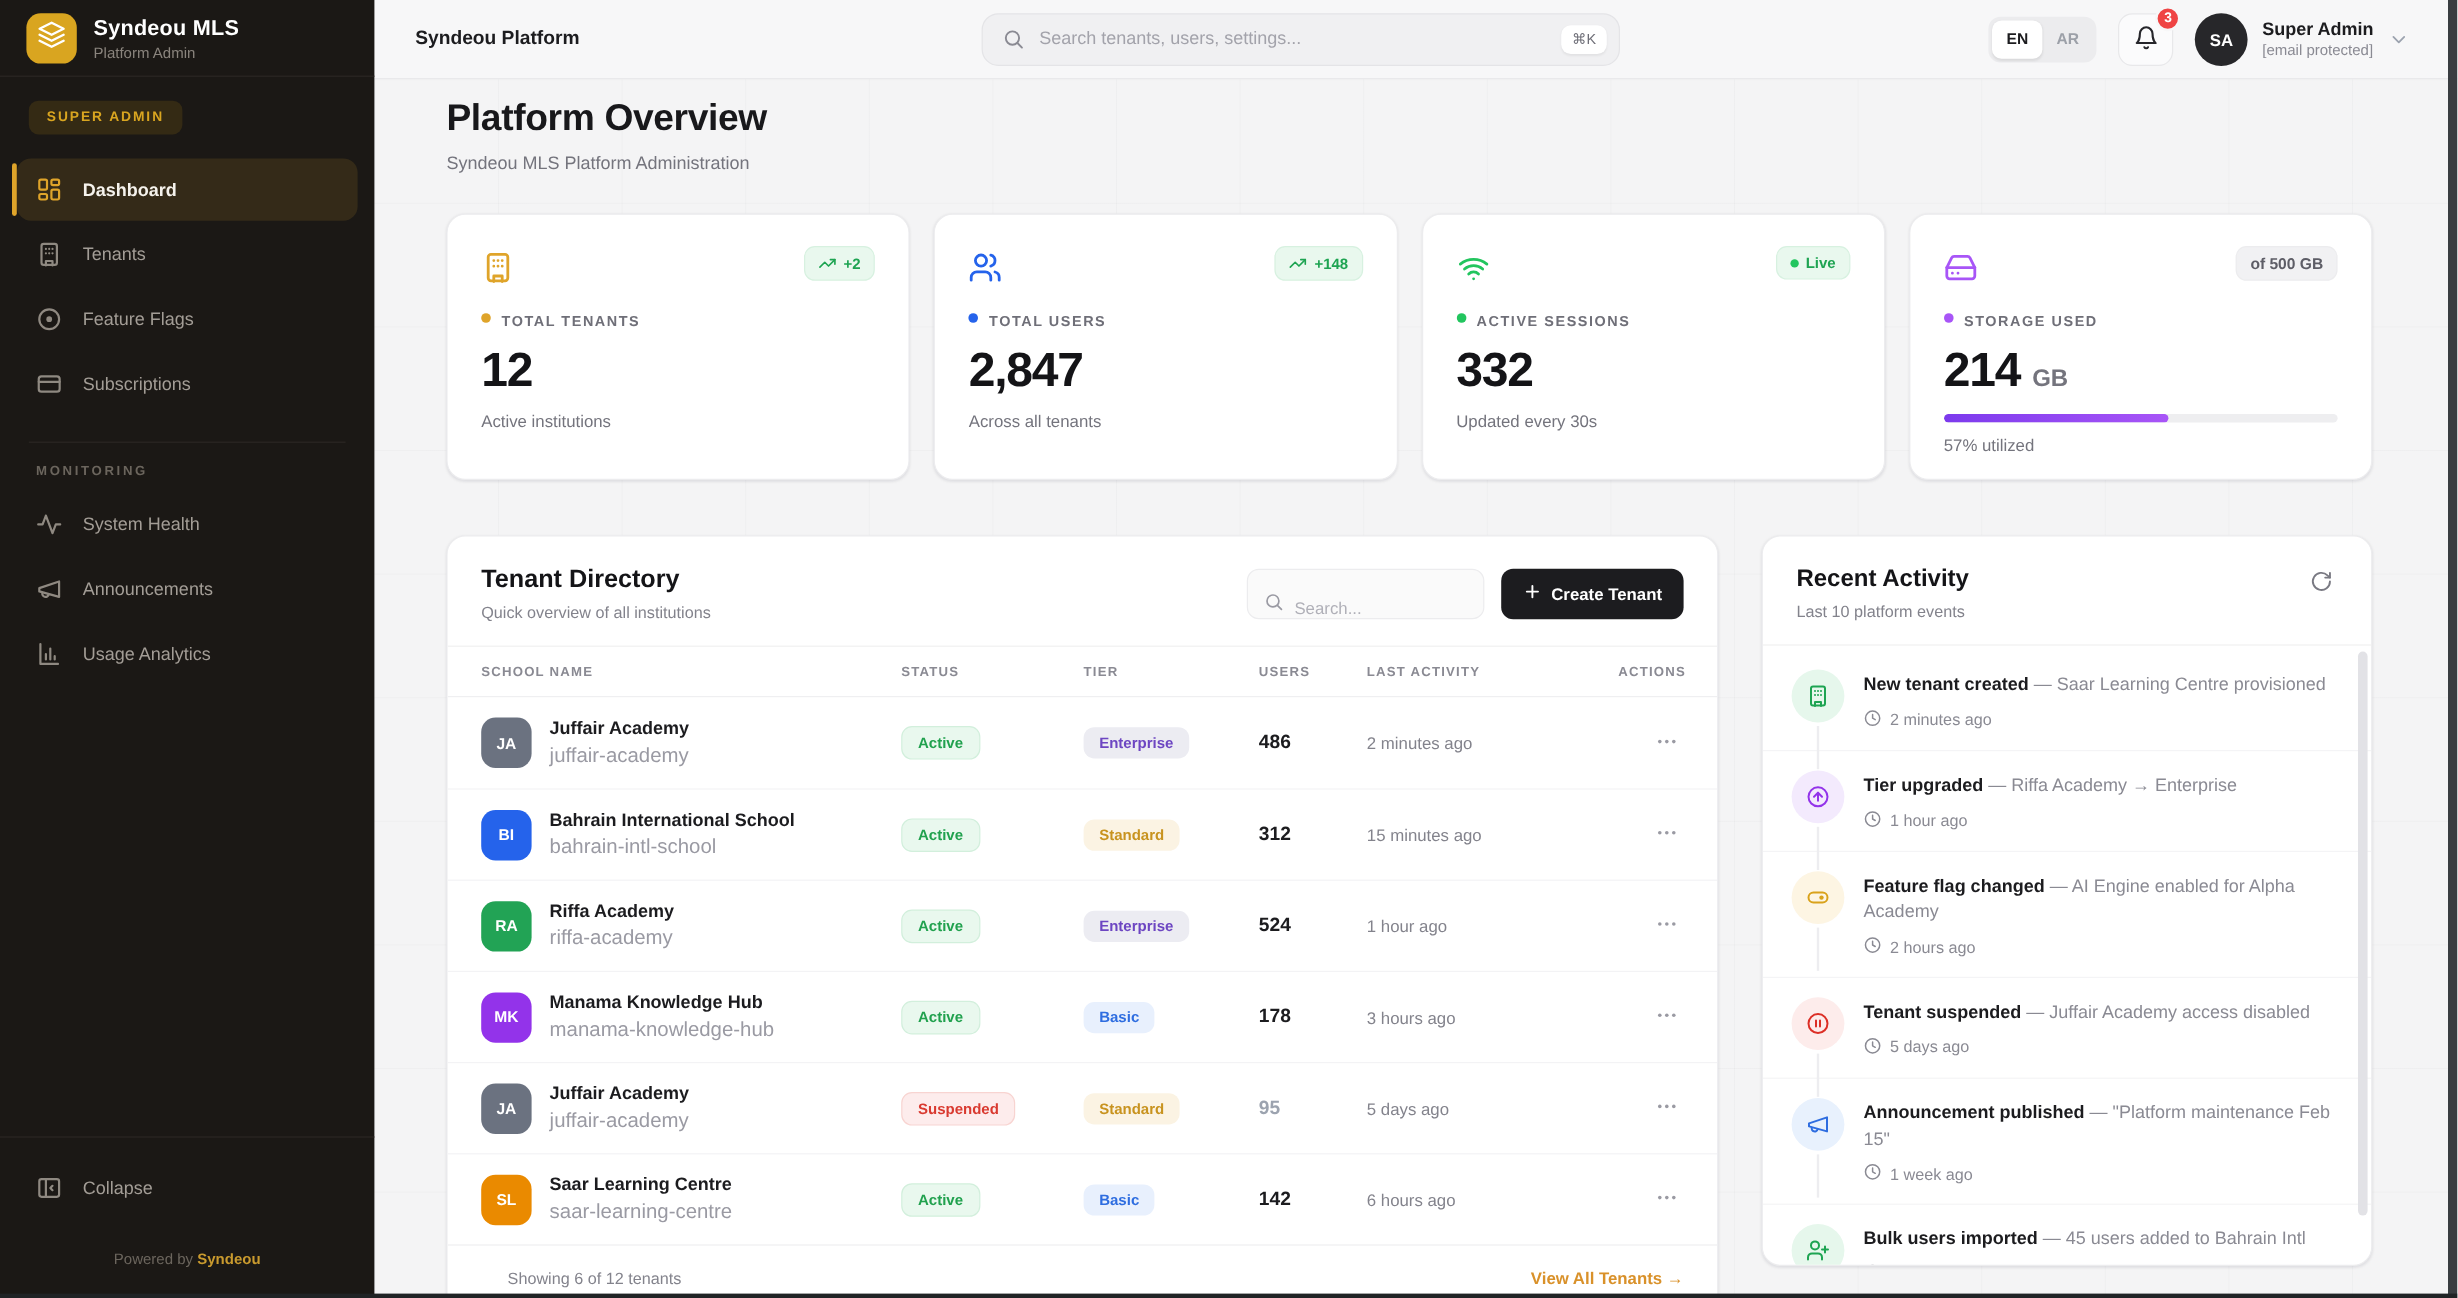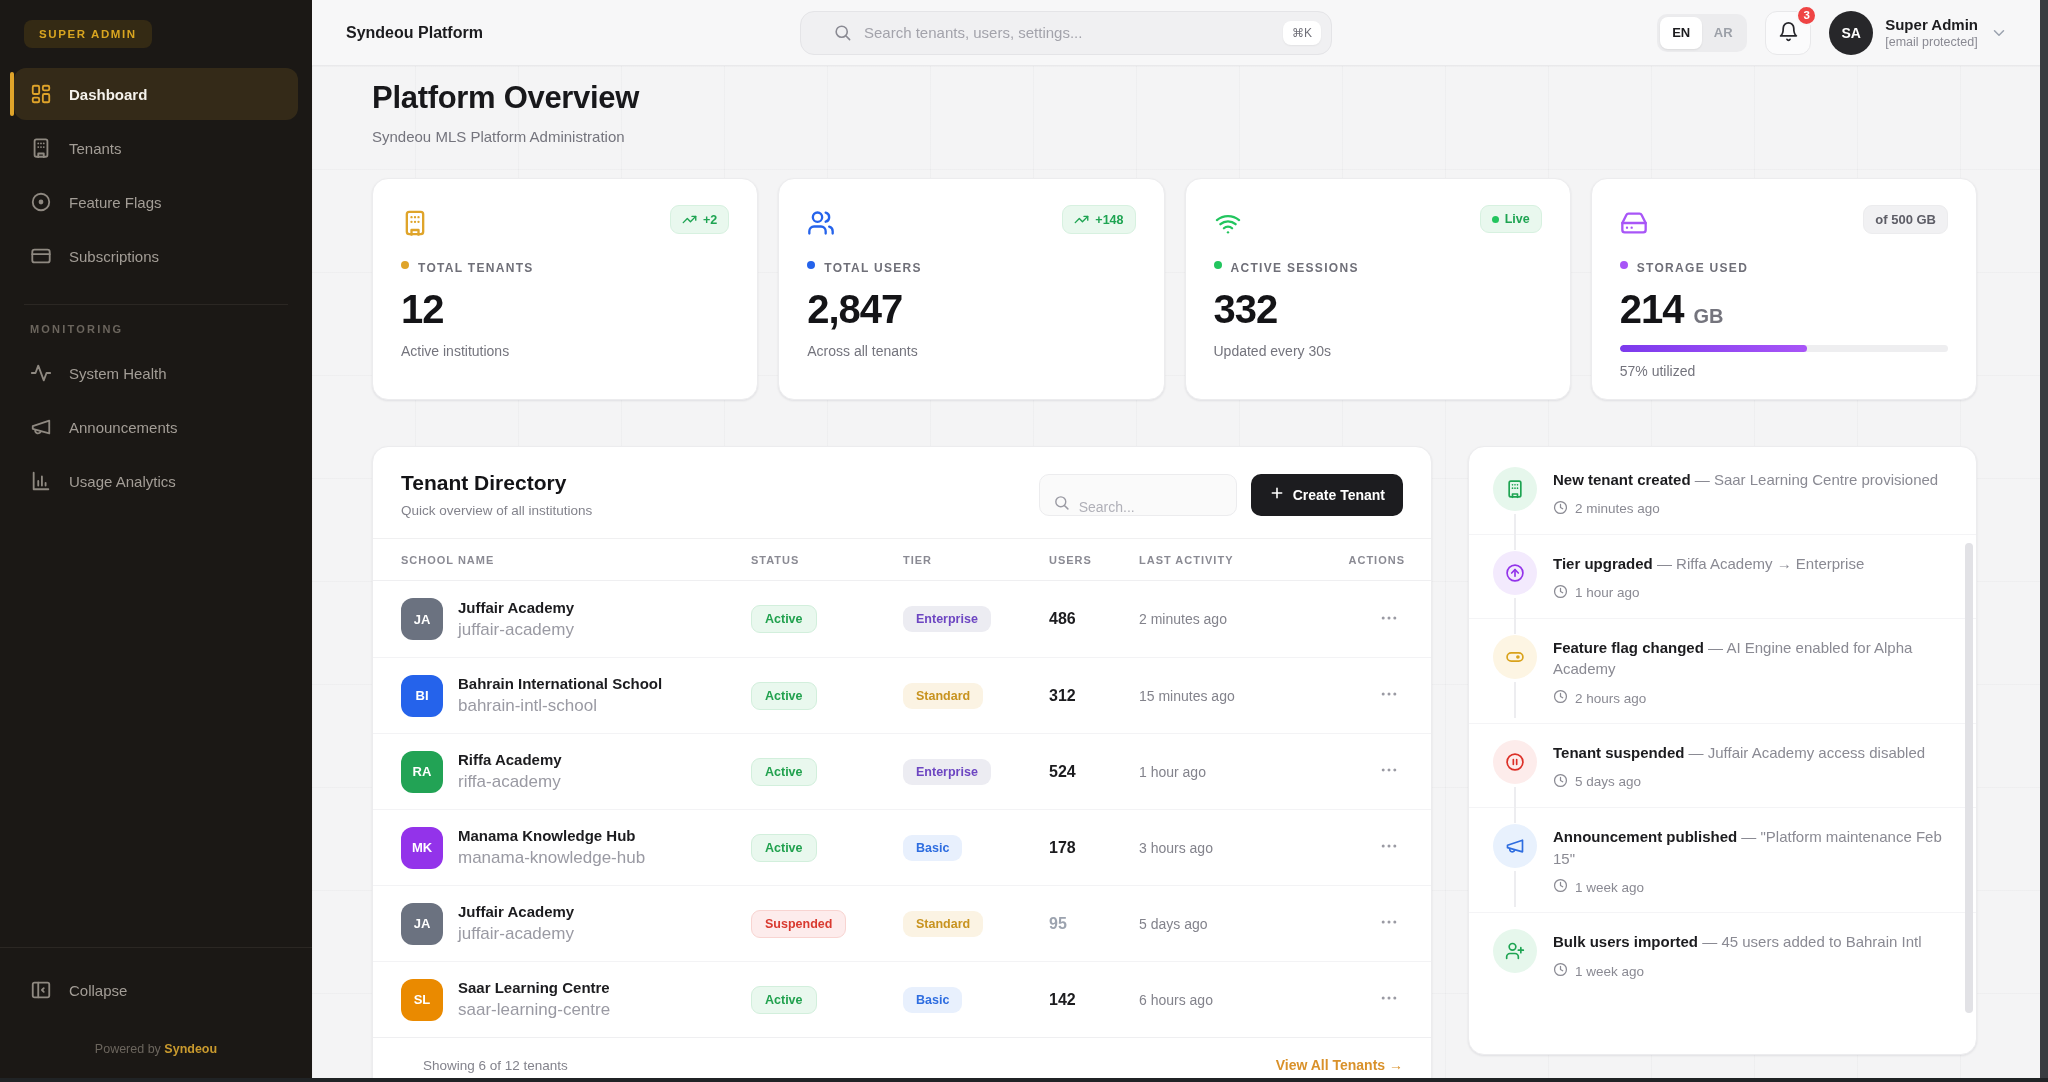--- a/index.html
+++ b/index.html
@@ -25,21 +25,21 @@
   .nav-item.active::before { content:''; position:absolute; left:-4px; top:4px; bottom:4px; width:4px; border-radius:4px; background:#dfa42a; }
   .sb-divider { height:1px; background:#2b2723; margin:20px 24px 0; }
   .sb-section-label { color:#6b655d; font-size:11px; font-weight:700; letter-spacing:2.2px; margin:18px 0 10px 30px; }
   .sb-footer { margin-top:auto; border-top:1px solid #2b2723; padding:14px 0 0; }
   .powered { text-align:center; color:#6b655d; font-size:12.5px; padding:24px 4px 26px; }
   .powered b { color:#c99a2e; font-weight:700; }
 
   
   .topbar { position:absolute; left:312px; top:0; width:1736px; height:66px; background:#f7f7f8; border-bottom:1px solid #e9e9eb; display:flex; align-items:center; padding:0 40px 0 34px; z-index:5; }
   .tb-title { font-size:16px; font-weight:700; color:#1c1c1f; }
-  .tb-search { position:absolute; left:488px; width:532px; height:44px; background:#f0f0f2; border:1px solid #e4e4e7; border-radius:14px; display:flex; align-items:center; padding:0 10px 0 32px; gap:12px; }
+  .tb-search { position:absolute; left:506px; width:532px; height:44px; background:#f0f0f2; border:1px solid #e4e4e7; border-radius:14px; display:flex; align-items:center; padding:0 10px 0 16px; gap:12px; }
   .tb-search .s-icon { color:#8a8a93; display:flex; }
   .tb-search .s-icon svg { width:19px; height:19px; }
   .tb-search input { flex:1; border:none; outline:none; background:transparent; font-size:15px; color:#3f3f46; font-family:inherit; }
   .tb-search input::placeholder { color:#a3a3ab; }
   .kbd { background:#fff; border-radius:8px; padding:5px 9px; font-size:12px; color:#6f6f78; box-shadow:0 1px 2px rgba(0,0,0,.06); }
   .tb-right { margin-left:auto; display:flex; align-items:center; gap:18px; }
   .lang-toggle { background:#ececee; border-radius:10px; padding:3px; display:flex; }
   .lang-btn { width:42px; height:32px; border:none; border-radius:8px; font-size:13px; font-weight:700; font-family:inherit; background:transparent; color:#9ca0a8; cursor:pointer; }
   .lang-btn.active { background:#fff; color:#1c1c1f; box-shadow:0 1px 2px rgba(0,0,0,.08); }
   .bell-btn { position:relative; width:46px; height:44px; background:#fbfbfc; border:1px solid #e8e8ea; border-radius:12px; display:flex; align-items:center; justify-content:center; color:#26262b; cursor:pointer; }
@@ -149,20 +149,33 @@
   
   .vp-scrollbar { position:absolute; right:0; top:0; width:8px; height:1082px; background:#393d41; z-index:60; }
   .vp-bottom { position:absolute; left:0; bottom:0; width:2048px; height:4px; background:#202325; z-index:61; }
 </style>
 </head>
 <body>
 
 <div class="screen">
 
   <aside class="sidebar">
+    <div class="sb-header">
+      <div class="sb-logo">
+        <span><svg viewBox="0 0 24 24" fill="none" stroke="currentColor" stroke-width="2" stroke-linecap="round" stroke-linejoin="round" width="24" height="24">
+              <path d="M12 2 2 7l10 5 10-5-10-5Z"></path>
+              <path d="m2 12 10 5 10-5"></path>
+              <path d="m2 17 10 5 10-5"></path>
+            </svg></span>
+      </div>
+      <div>
+        <div class="sb-title">Syndeou MLS</div>
+        <div class="sb-subtitle">Platform Admin</div>
+      </div>
+    </div>
     <div class="sb-badge-wrap">
       <span class="sb-badge">SUPER ADMIN</span>
     </div>
     <nav class="sb-nav" id="main-nav">
         <div class="nav-item active">
     <span class="nav-icon">
             <svg viewBox="0 0 24 24" fill="none" stroke="currentColor" stroke-width="2" stroke-linecap="round" stroke-linejoin="round">
               <rect x="3" y="3" width="7" height="9" rx="1.5"></rect>
               <rect x="14" y="3" width="7" height="5" rx="1.5"></rect>
               <rect x="14" y="12" width="7" height="9" rx="1.5"></rect>
@@ -552,20 +565,32 @@
     </div>
   </div>
           </div>
         <div class="tp-footer">
           <span class="tp-footer-left">Showing 6 of 12 tenants</span>
           <a class="view-all">View All Tenants →</a>
         </div>
       </section>
 
       <section class="panel activity-panel">
+        <div class="ap-header">
+          <div>
+            <div class="ap-title">Recent Activity</div>
+            <div class="ap-subtitle">Last 10 platform events</div>
+          </div>
+          <button class="refresh-btn">
+            <span><svg viewBox="0 0 24 24" fill="none" stroke="currentColor" stroke-width="2" stroke-linecap="round" stroke-linejoin="round">
+                  <path d="M21 12a9 9 0 1 1-2.64-6.36L21 8"></path>
+                  <path d="M21 3v5h-5"></path>
+                </svg></span>
+          </button>
+        </div>
         <div class="act-list" id="act-list">
             <div class="act-item">
     <span class="act-icon act-green">
                 <svg viewBox="0 0 24 24" fill="none" stroke="currentColor" stroke-width="2" stroke-linecap="round" stroke-linejoin="round">
                   <rect x="5" y="2.5" width="14" height="19" rx="2"></rect>
                   <path d="M9 22v-4h6v4"></path>
                   <path d="M9 7h.01M15 7h.01M9 11h.01M15 11h.01M12 7h.01M12 11h.01"></path>
                 </svg>
               </span>
     <div>

